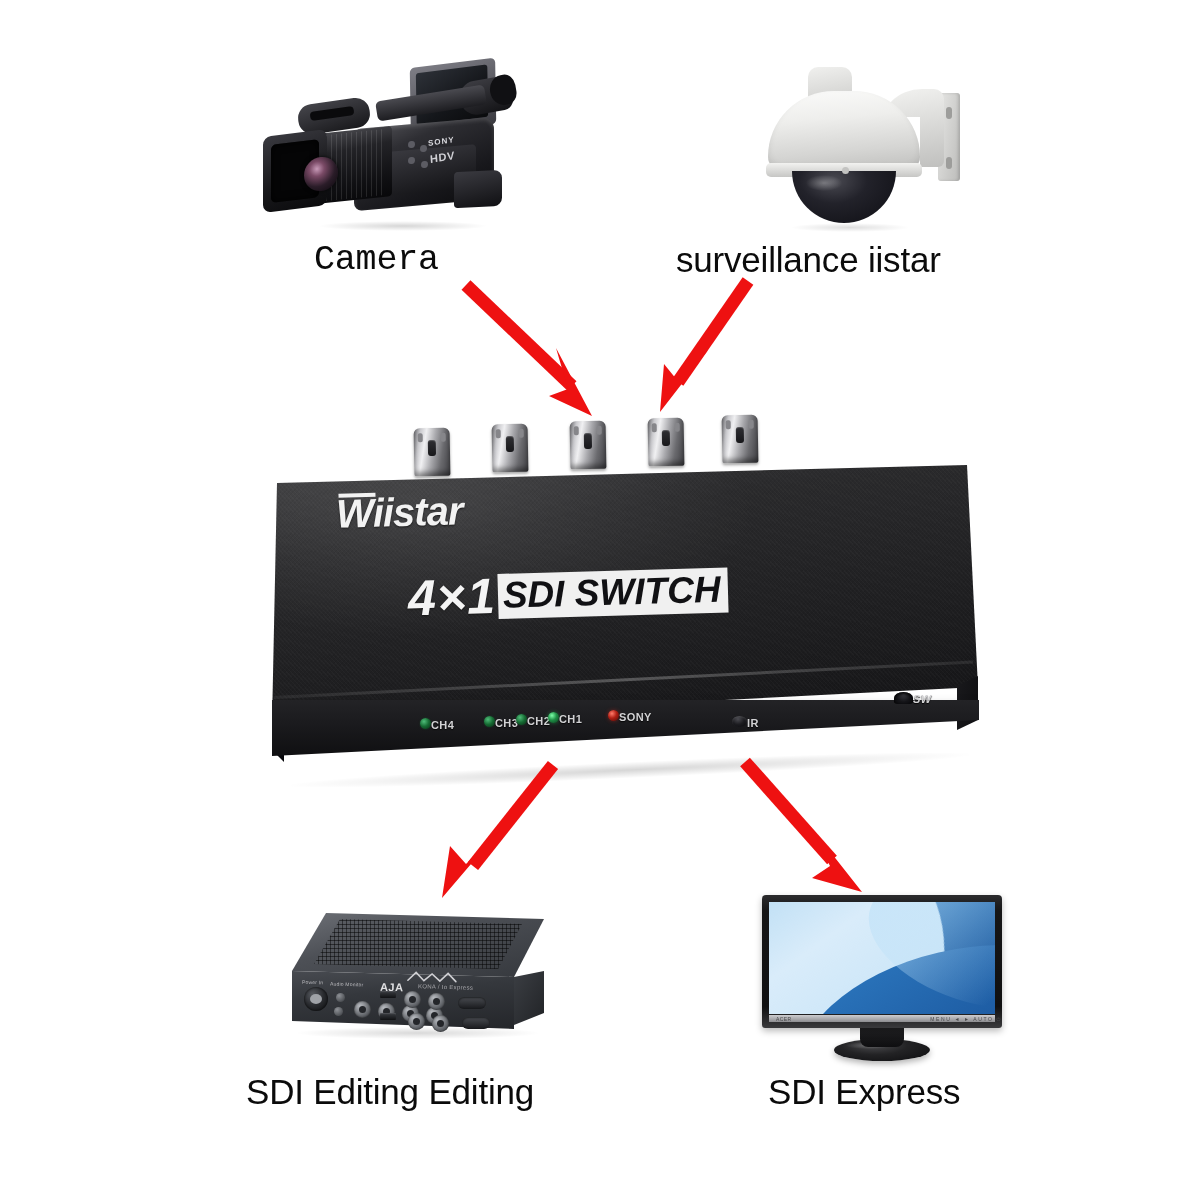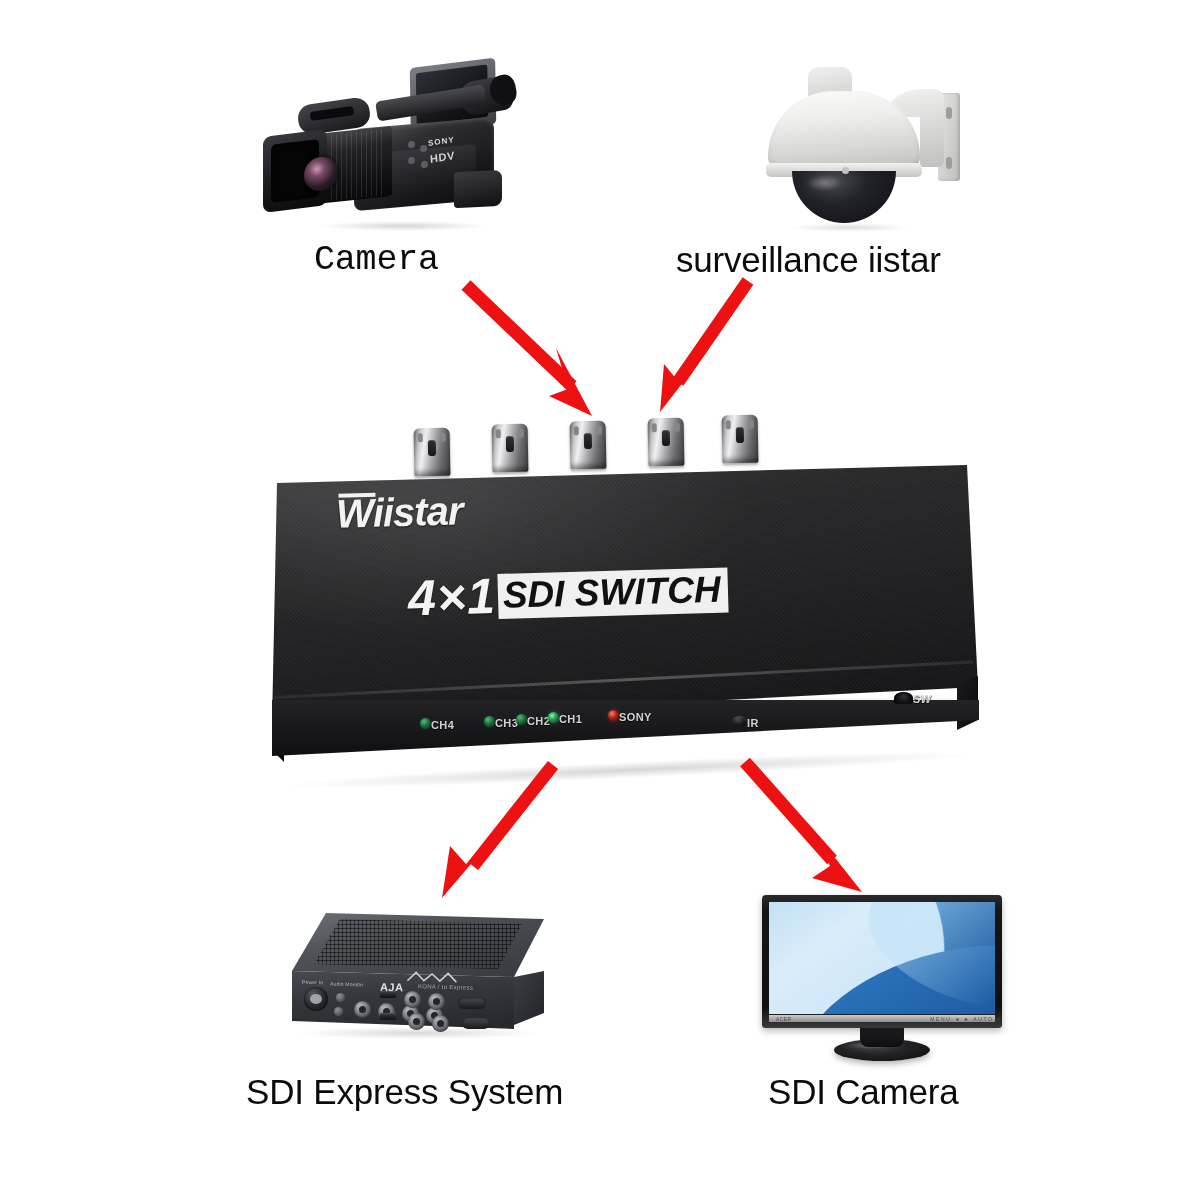--- a/index.html
+++ b/index.html
@@ -859,39 +859,39 @@
     <div class="eb-hdmi" style="left:112px; top:108px;"></div>
 
     <div class="eb-bnc" style="left:136px; top:86px;"></div>
     <div class="eb-bnc" style="left:160px; top:88px;"></div>
     <div class="eb-bnc" style="left:140px; top:108px;"></div>
     <div class="eb-bnc" style="left:164px; top:110px;"></div>
 
     <div class="eb-dsub" style="left:190px; top:92px;"></div>
     <div class="eb-dsub" style="left:194px; top:112px;"></div>
   </div>
-  <div class="label big" style="left:246px; top:1072px;">SDI Express System</div>
+  <div class="label big" style="left:246px; top:1072px;">SDI Editing Editing</div>
 
   <div class="monitor">
     <div class="mon-base"></div>
     <div class="mon-base-hi"></div>
     <div class="mon-neck"></div>
     <div class="mon-bezel">
       <div class="mon-screen">
         <div class="mon-swoosh2"></div>
         <div class="mon-swoosh1"></div>
         <div class="mon-swoosh3"></div>
         <div class="mon-swoosh4"></div>
       </div>
     </div>
     <div class="mon-chinstrip"></div>
     <div class="mon-logo">ACER</div>
     <div class="mon-keys">MENU  ◄  ►  AUTO  ⏻</div>
   </div>
-  <div class="label big" style="left:768px; top:1072px;">SDI Camera</div>
+  <div class="label big" style="left:768px; top:1072px;">SDI Express</div>
 
   <svg class="arrow-layer" viewBox="0 0 1200 1200">
 
     <g>
       <line x1="466" y1="285" x2="572" y2="386" stroke="#ee1111" stroke-width="13" stroke-linecap="butt"></line>
       <path d="M592,416 L549,396 L568,389 L556,348 Z" fill="#ee1111"></path>
     </g>
 
     <g>
       <line x1="748" y1="281" x2="678" y2="382" stroke="#ee1111" stroke-width="13" stroke-linecap="butt"></line>

